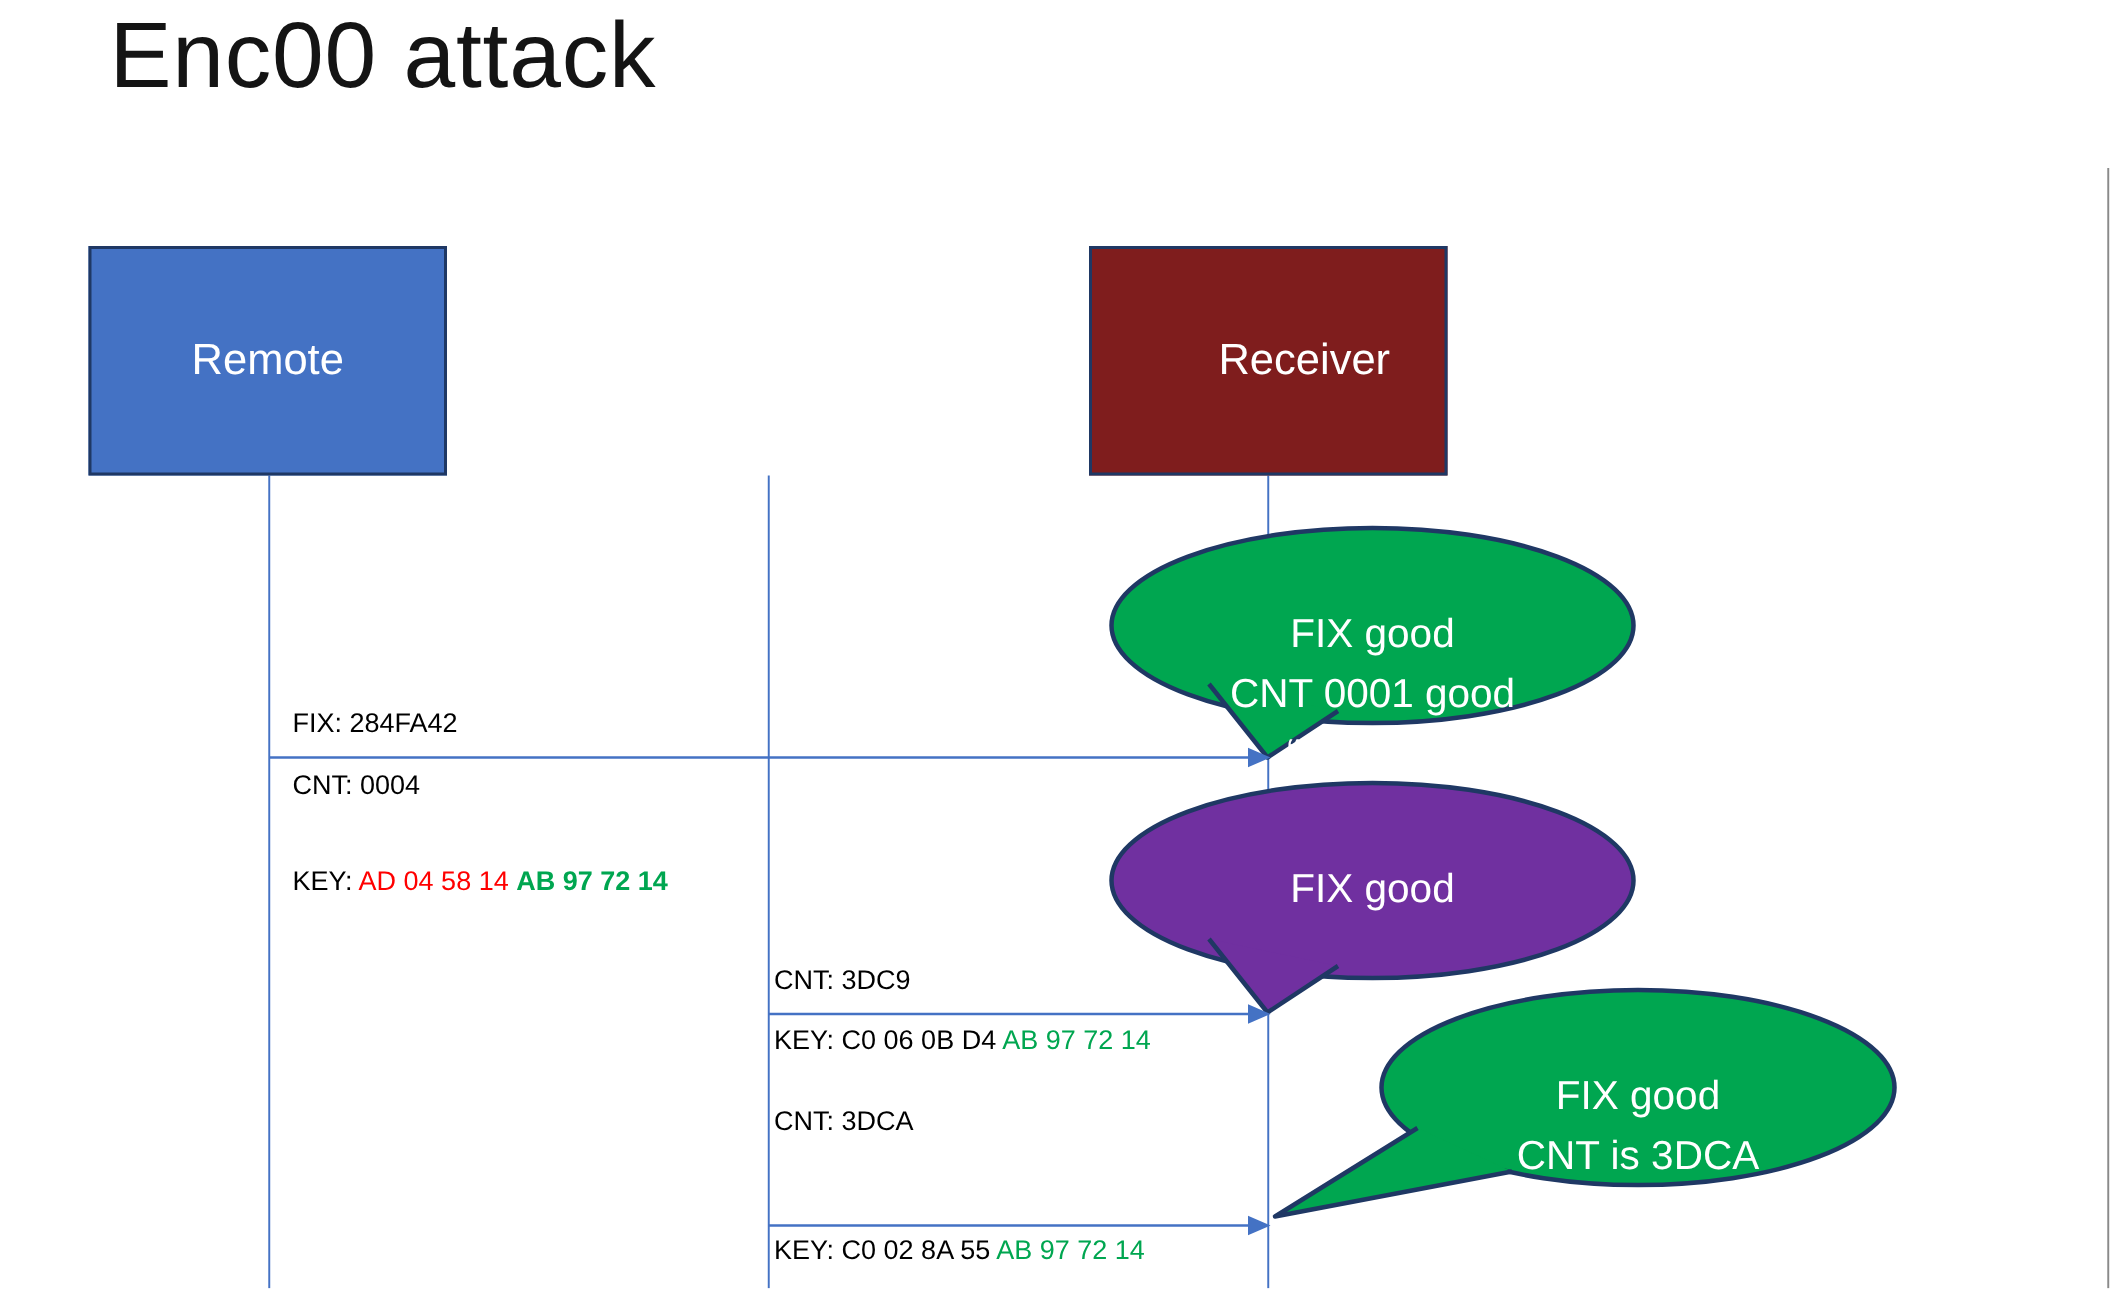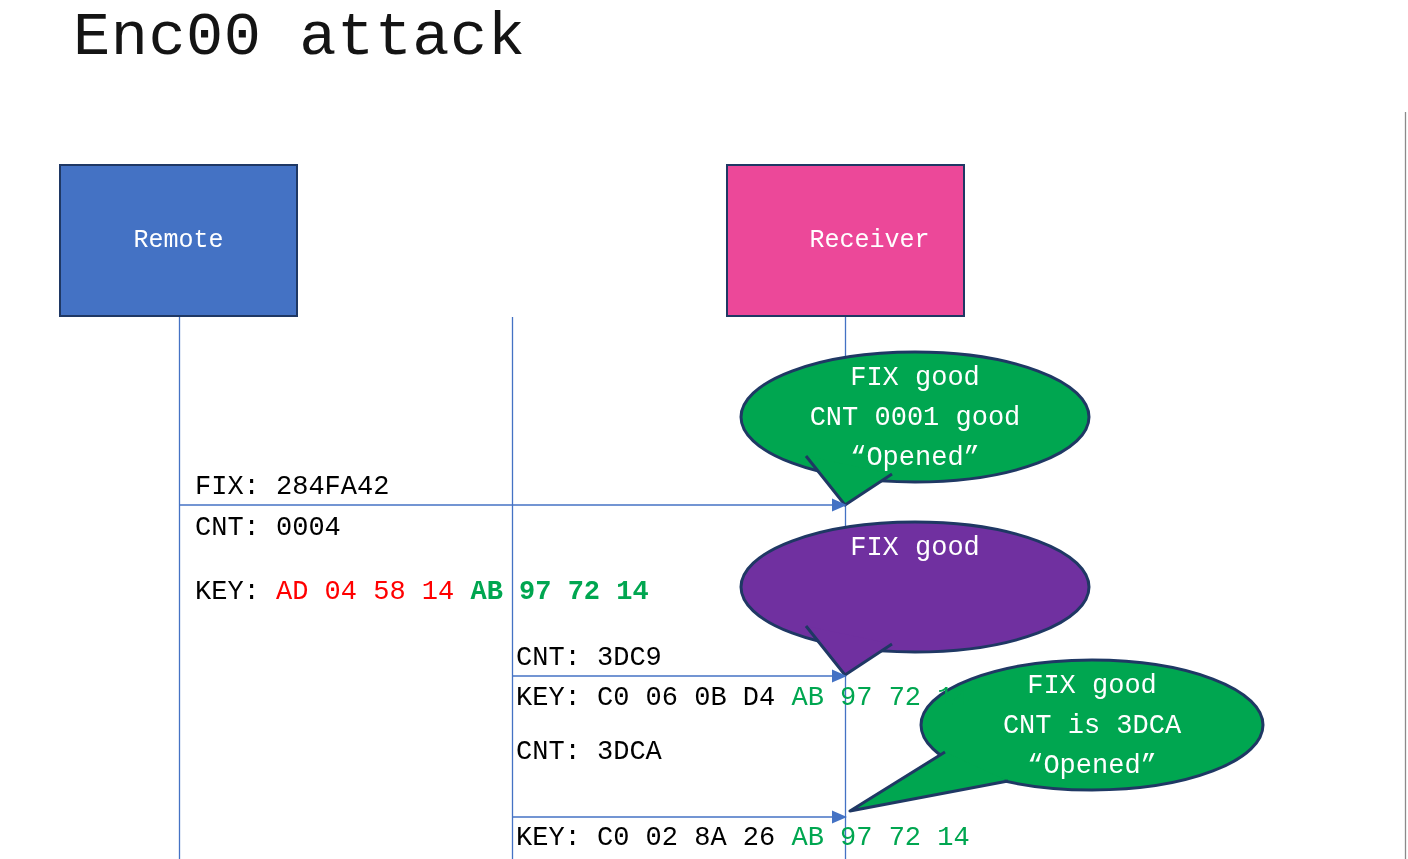--- a/index.html
+++ b/index.html
@@ -1,44 +1,44 @@
 <!DOCTYPE html>
 <html><head>
 <meta charset="utf-8">
 <style>
   html,body{margin:0;padding:0;background:#ffffff;}
   .canvas{
     position:relative;width:1408px;height:859px;background:#ffffff;
-    overflow:hidden;font-family:Liberation Mono, monospace;
+    overflow:hidden;font-family:Liberation Sans, sans-serif;
   }
   .svg-layer{position:absolute;left:0;top:0;z-index:0;}
   .slide-title{
     position:absolute;left:73px;top:2px;z-index:2;
     font-size:62px;font-weight:300;color:#141414;letter-spacing:0.5px;
     white-space:nowrap;
   }
   .actor-box{
     position:absolute;top:164px;height:153px;z-index:1;
     border:2px solid #1F3864;box-sizing:border-box;
     display:flex;align-items:center;justify-content:center;
-    color:#ffffff;font-size:25px;
+    color:#ffffff;font-size:29px;
   }
   .actor-remote{left:59px;width:239px;background:#4472C4;}
   .actor-flipper{left:392px;width:240px;background:#ED7D31;}
-  .actor-receiver{left:726px;width:239px;background:#ec4899;padding-left:48px;}
+  .actor-receiver{left:726px;width:239px;background:#7f1d1d;padding-left:48px;}
   .msg{
-    position:absolute;z-index:2;font-size:27px;color:#000000;
+    position:absolute;z-index:2;font-size:18px;color:#000000;
     white-space:nowrap;line-height:1.1;
   }
   .key-red{color:#FF0000;}
   .key-green{color:#00A650;}
   .key-green-bold{color:#00A650;font-weight:bold;}
   .callout-text{
     position:absolute;z-index:3;color:#ffffff;font-size:27px;
-    line-height:40px;text-align:center;
+    line-height:40px;text-align:center;margin-top:44px;
   }
   .co1{left:741px;top:358px;width:348px;}
   .co2{left:741px;top:528px;width:348px;}
   .co3{left:921px;top:666px;width:342px;}
 </style>
 </head>
 <body>
 
 <div class="canvas">
 
@@ -99,21 +99,21 @@
   <div class="msg" style="left:516px;top:644px;">CNT: 3DC9</div>
   <div class="msg" style="left:516px;top:684px;">
     <span>KEY:</span>
     <span>C0 06 0B D4</span>
     <span class="key-green">AB 97 72 14</span>
   </div>
 
   <div class="msg" style="left:516px;top:738px;">CNT: 3DCA</div>
   <div class="msg" style="left:516px;top:824px;">
     <span>KEY:</span>
-    <span>C0 02 8A 26</span>
+    <span>C0 02 8A 55</span>
     <span class="key-green">AB 97 72 14</span>
   </div>
 
   <div class="callout-text co1">
     <div>FIX good</div>
     <div>CNT 0001 good</div>
     <div>“Opened”</div>
   </div>
   <div class="callout-text co2">
     <div>FIX good</div>

